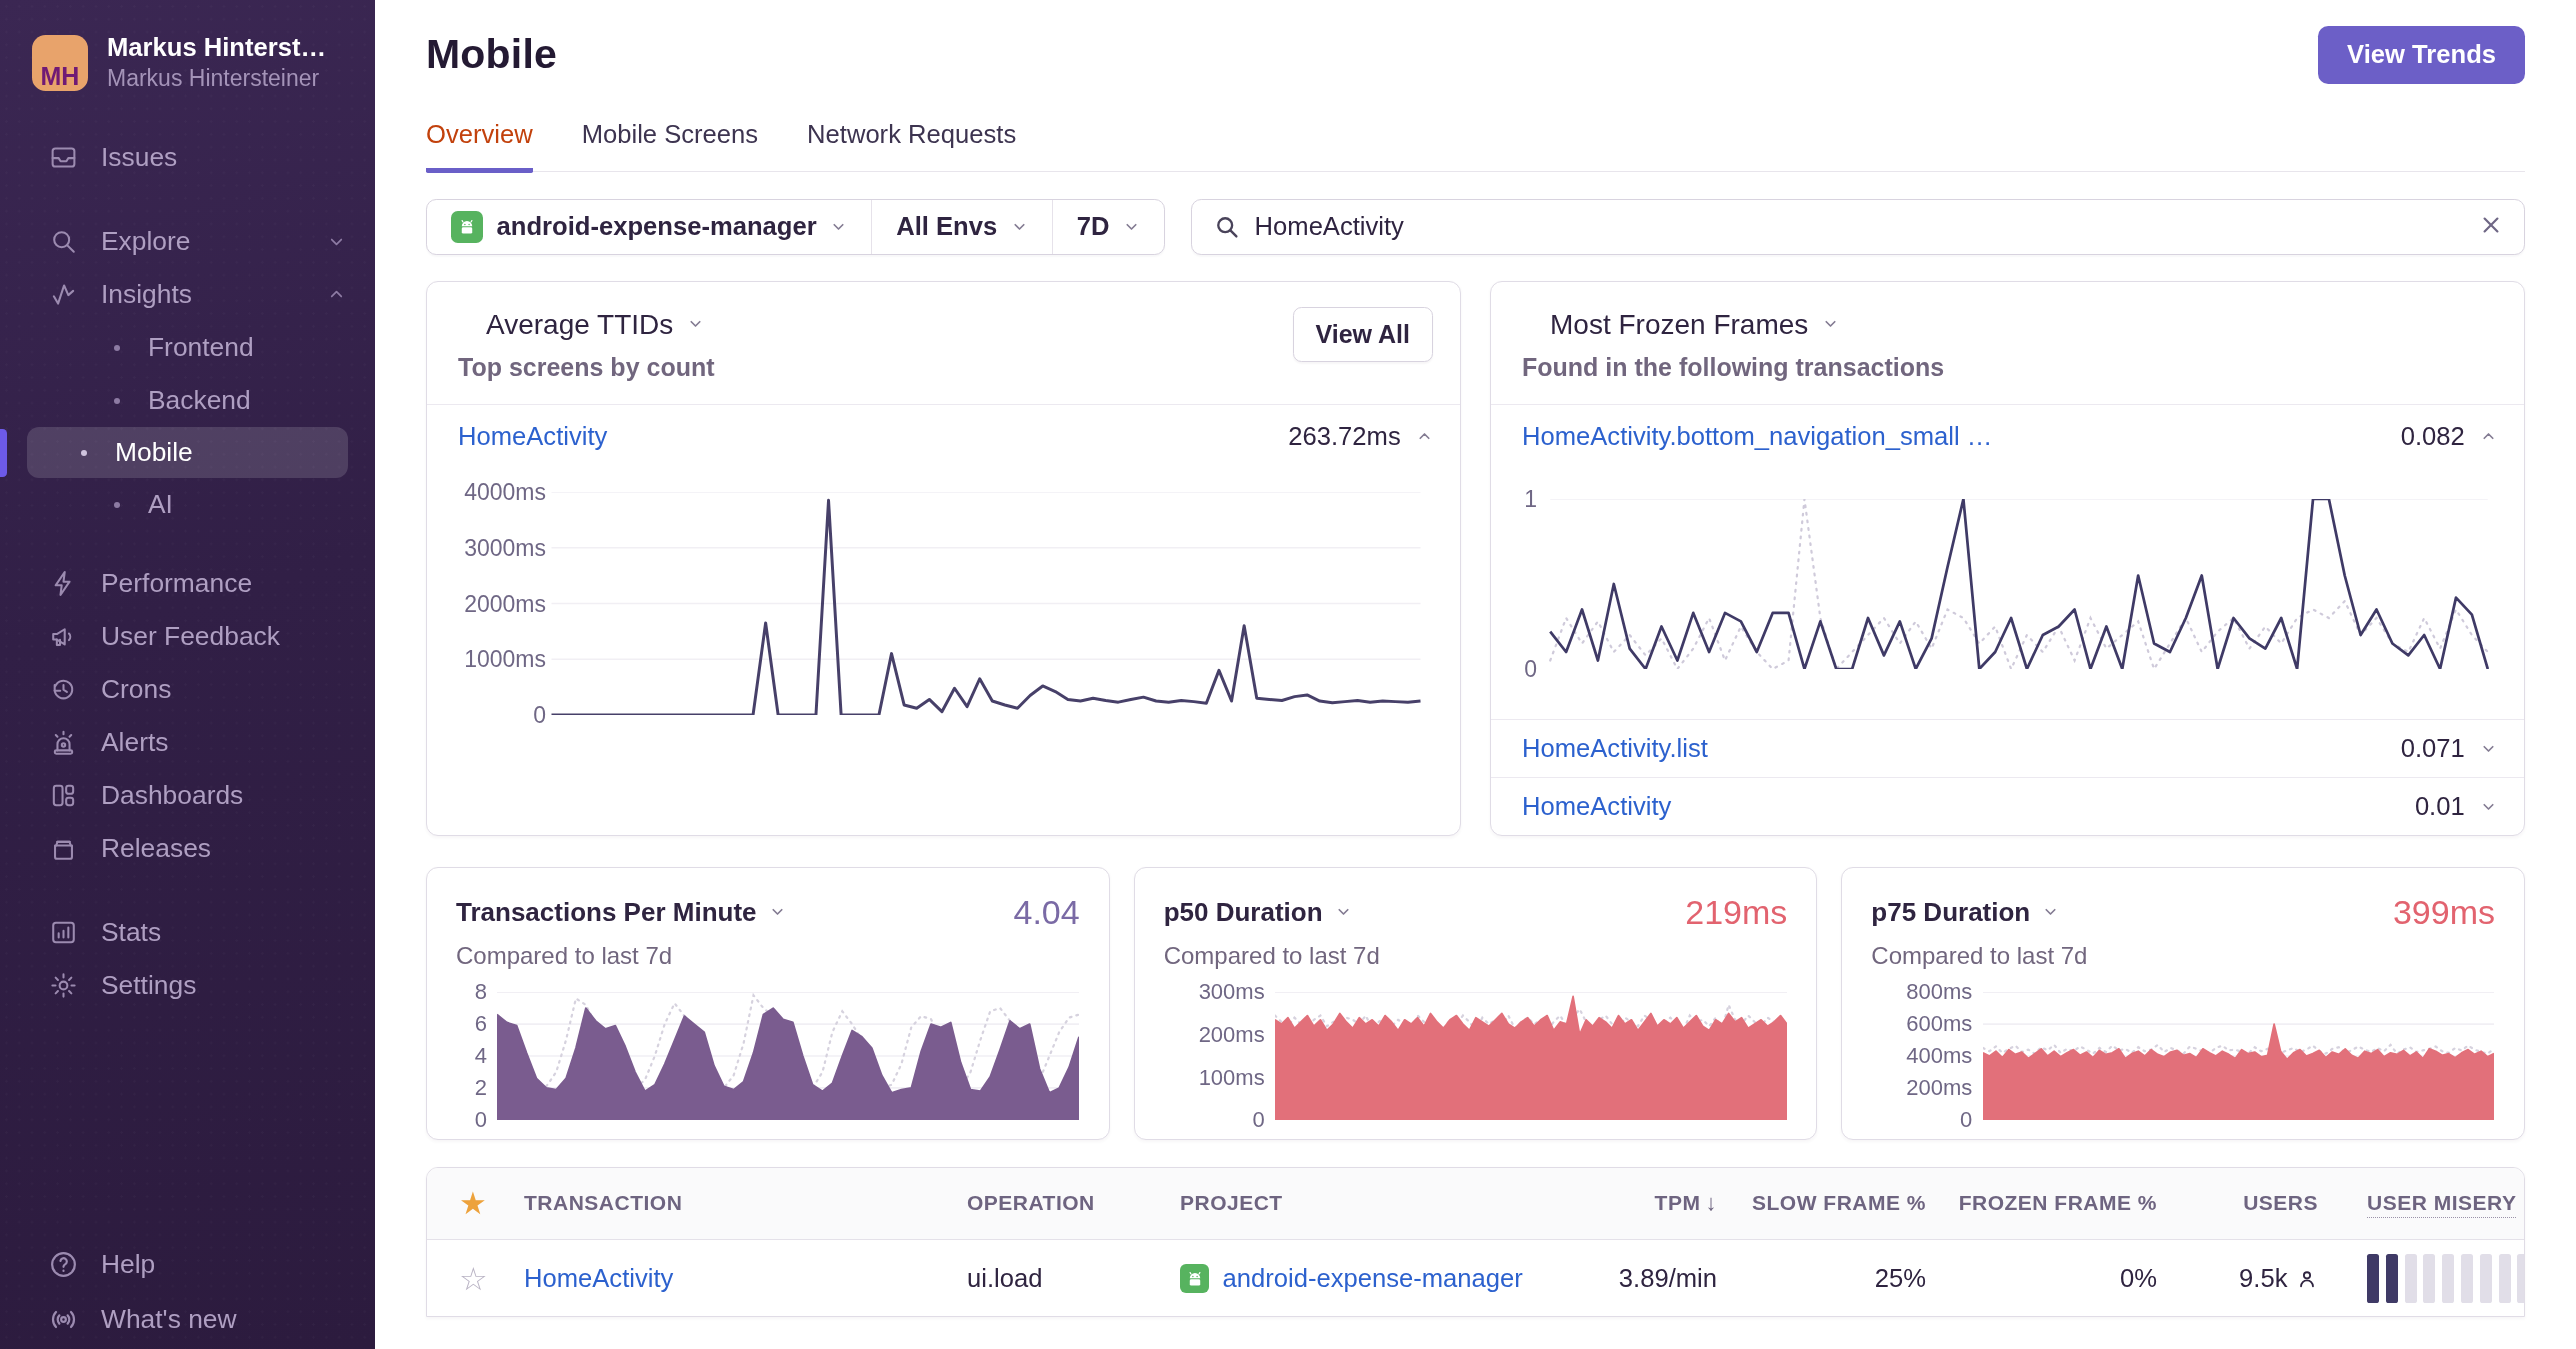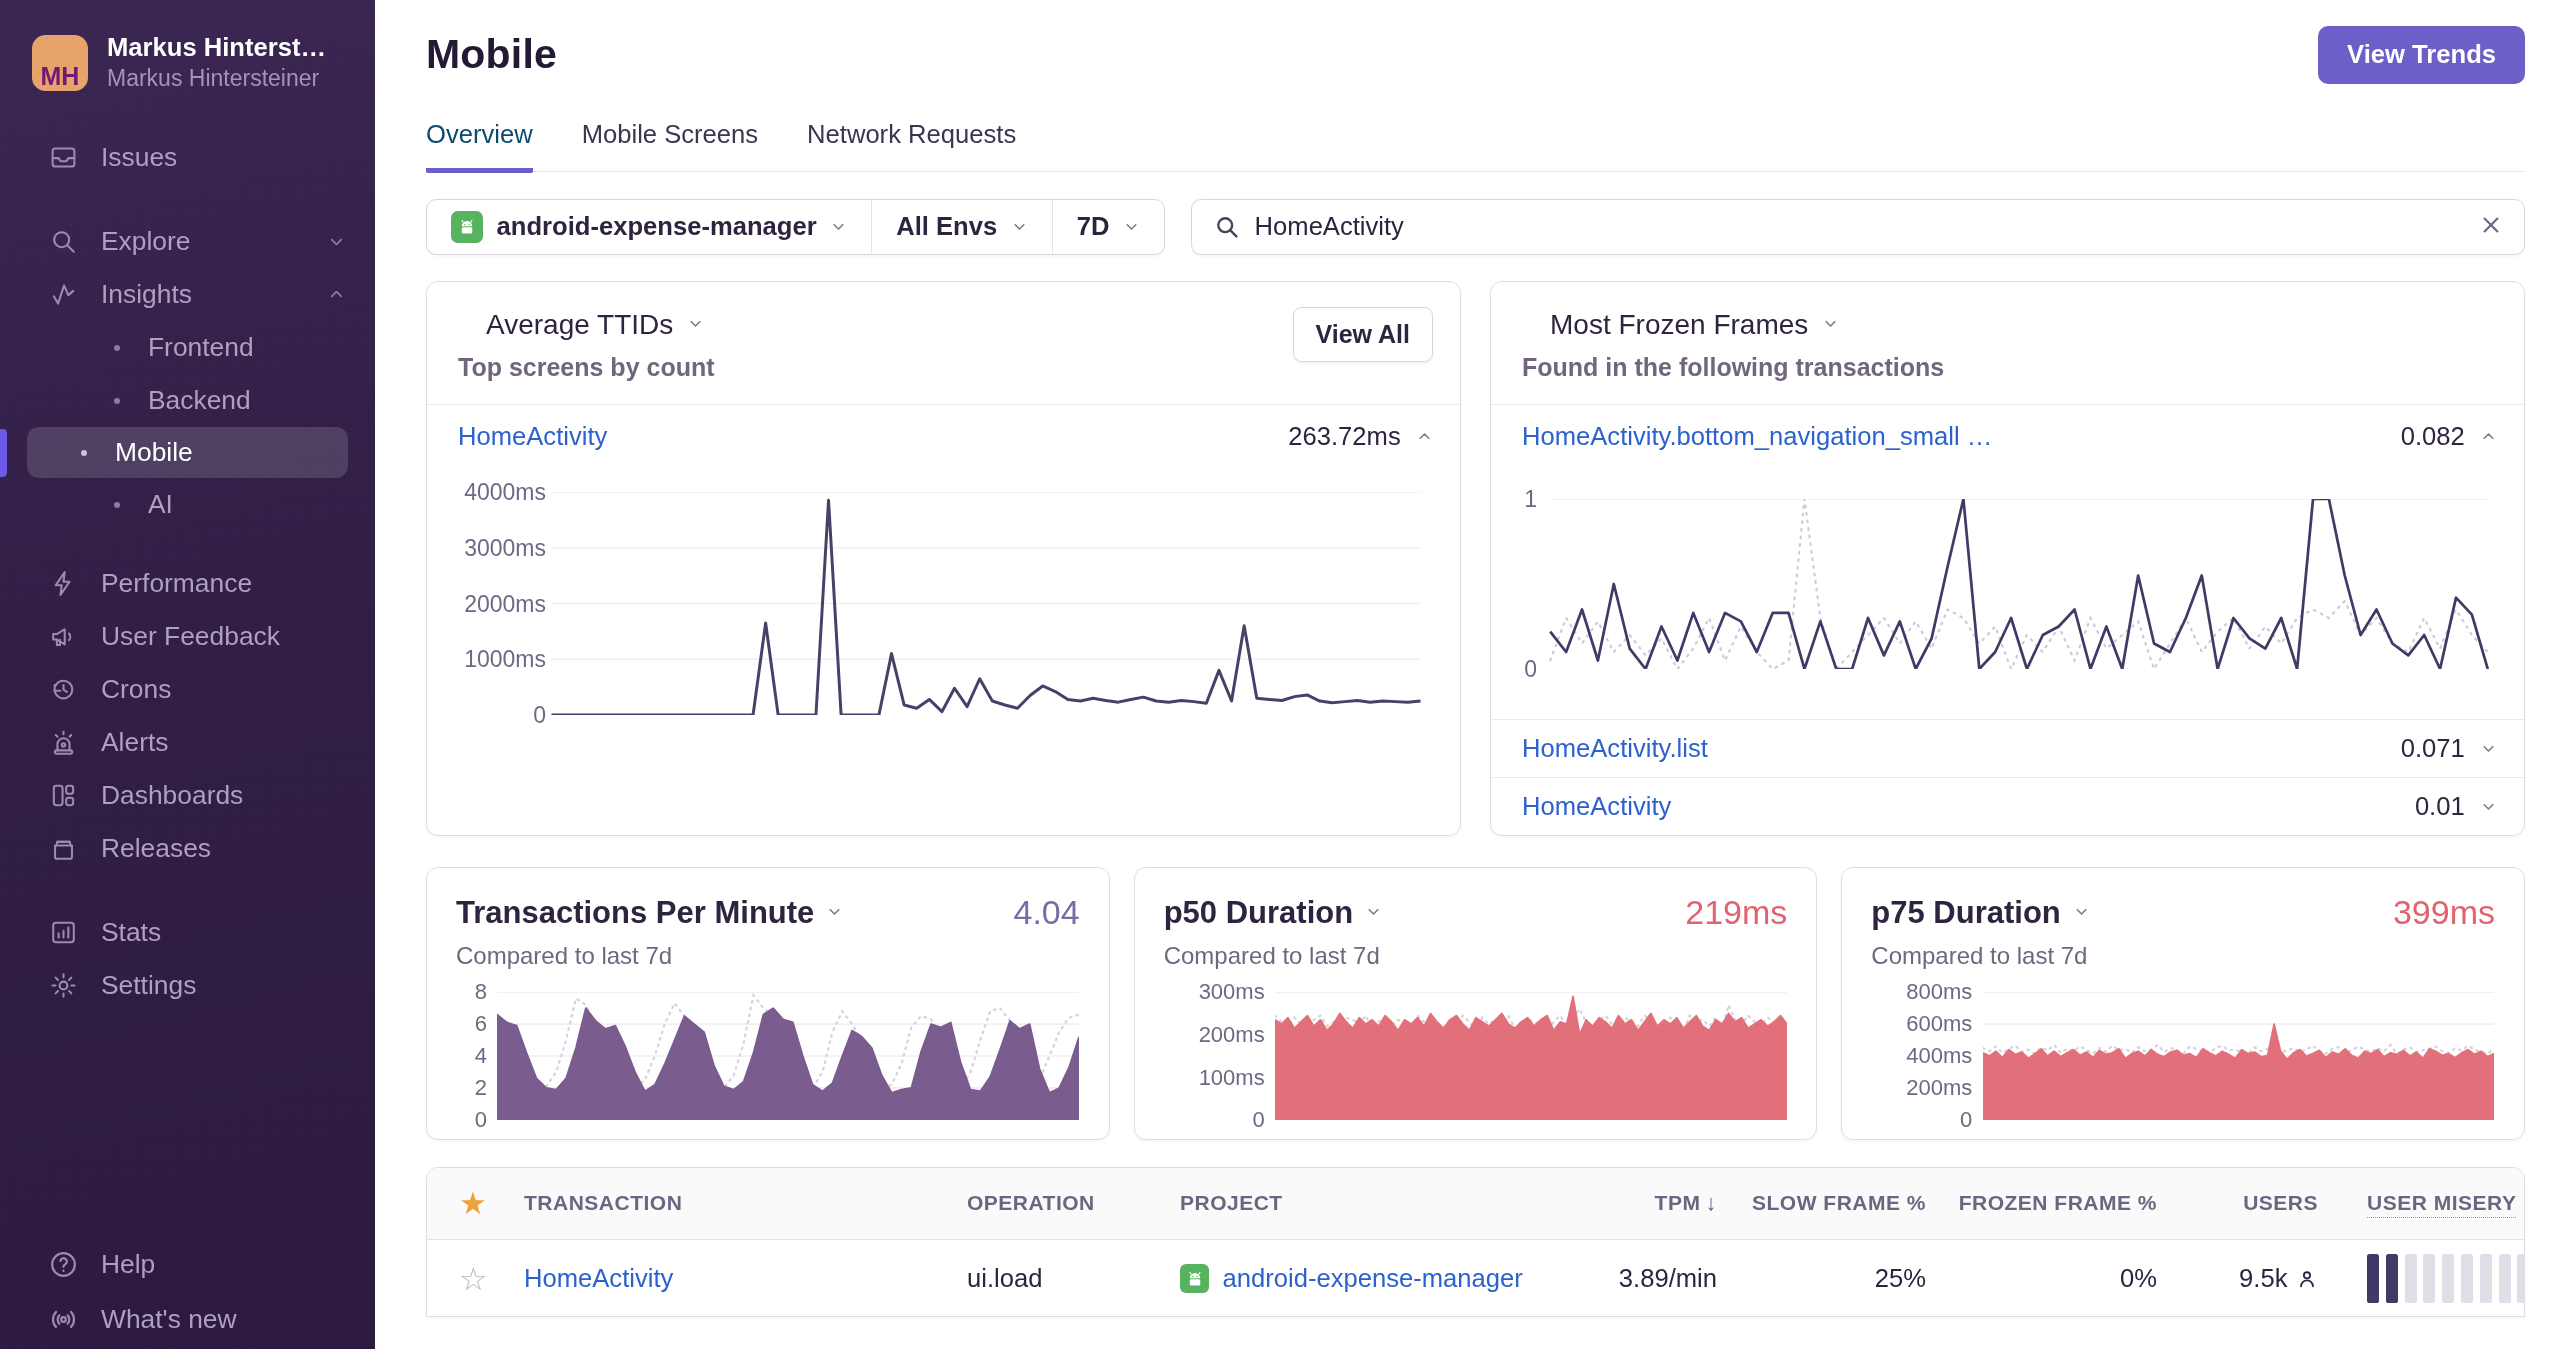--- a/index.html
+++ b/index.html
@@ -39,21 +39,21 @@
   .sidebar-footer .nicon svg { width:31px; height:31px; }
 
   
   .main { flex:1; height:100%; padding:25.6px 51px 0 51px; overflow:hidden; background:#fff; }
   .page-head { display:flex; align-items:center; justify-content:space-between; }
   h1.page-title { font-size:41px; font-weight:700; color:#241a33; letter-spacing:0.2px; }
   .btn-primary { background:#6c5fc7; color:#fff; font-size:25.6px; font-weight:600;
     border:none; border-radius:10.2px; padding:14.5px 29px; cursor:pointer; font-family:inherit; }
   .tabs { display:flex; gap:49px; margin-top:36px; border-bottom:1.7px solid #e8e5ec; }
   .tab { font-size:25.6px; padding-bottom:19px; color:#3d3450; cursor:pointer; border-bottom:5.1px solid transparent; margin-bottom:-1.7px; }
-  .tab.active { color:#0c4a6e; border-bottom-color:#6a5fc8; border-radius:1.7px; }
+  .tab.active { color:#c2410c; border-bottom-color:#6a5fc8; border-radius:1.7px; }
 
   .filters { display:flex; gap:25.6px; margin-top:27px; }
   .seg-control { display:flex; align-items:stretch; height:56px; background:#fff;
     border:1.7px solid #d8d3df; border-radius:10.2px; overflow:hidden; box-shadow:0 1.7px 1.7px rgba(43,34,51,.03); }
   .seg { display:flex; align-items:center; gap:13.6px; padding:0 24px; font-size:25.6px; font-weight:600; color:#2f2440; cursor:pointer; }
   .seg + .seg { border-left:1.7px solid #e6e2ea; }
   .seg .chev svg, .cardchev svg, .rowchev svg { width:17px; height:17px; stroke:#847c93; fill:none; stroke-width:2.4; stroke-linecap:round; stroke-linejoin:round; }
   .proj-icon { width:32px; height:32px; border-radius:6.8px; background:#57b35f; display:flex; align-items:center; justify-content:center; }
   .proj-icon svg { width:22px; height:22px; }
   .searchbox { flex:1; display:flex; align-items:center; gap:15.3px; height:56px; background:#fff;
@@ -82,21 +82,21 @@
   .ylabels span { position:absolute; right:0; transform:translateY(-50%); white-space:nowrap; }
   .ttid-ylabels { width:102px; height:223px; margin-right:5px; }
   .ttid-plot { flex:1; height:223px; }
   .ff-chartwrap { display:flex; flex:1; padding:31px 34px 0 19px; }
   .ff-ylabels { width:27px; height:170px; margin-right:12px; }
   .ff-plot { flex:1; height:170px; }
 
   .cards-row2 { display:flex; gap:24px; margin-top:31px; }
   .stat-card { flex:1; height:273px; padding:25.6px 29px; }
   .stat-title-row { display:flex; align-items:center; gap:12px; }
-  .stat-title { font-size:31px; font-weight:700; color:#2f2440; }
+  .stat-title { font-size:26px; font-weight:700; color:#2f2440; }
   .stat-value { margin-left:auto; font-size:34px; }
   .stat-value.v-purple { color:#7a6aa5; }
   .stat-value.v-red { color:#e2636f; }
   .stat-sub { margin-top:10.2px; font-size:24px; color:#71667e; }
   .stat-chartwrap { display:flex; margin-top:22px; }
   .stat-ylabels { height:128px; margin-right:10.2px; font-size:22px; }
   .stat-ylabels.narrow { width:31px; } .stat-ylabels.wide { width:101px; }
   .stat-plot { flex:1; height:128px; }
 
   

